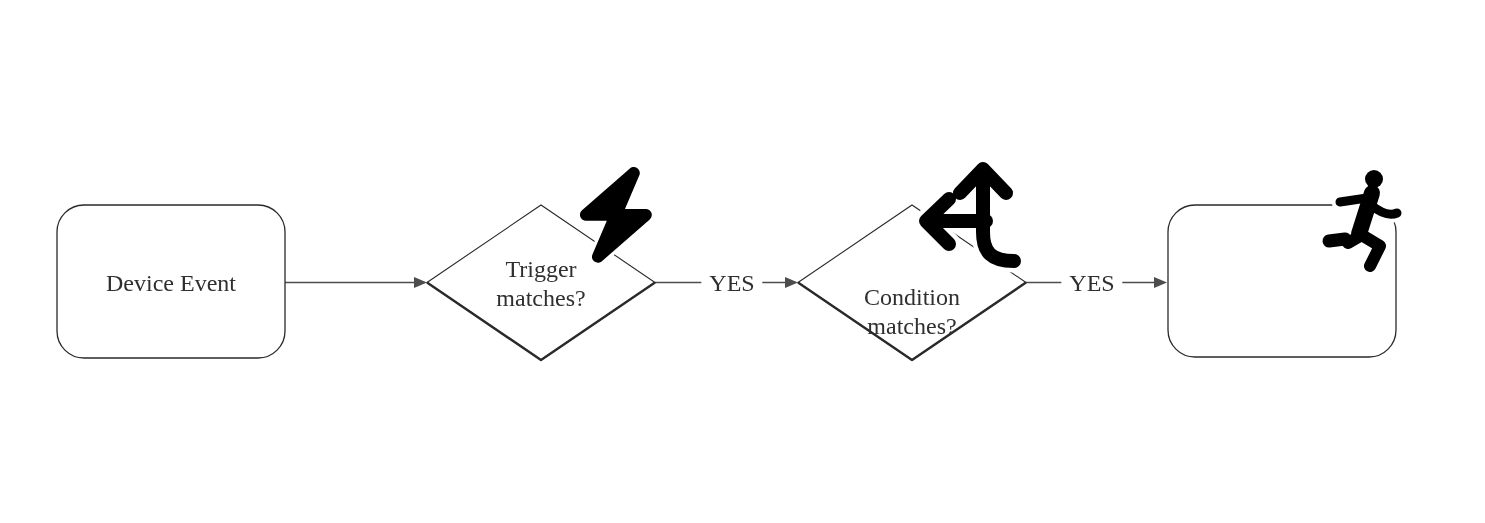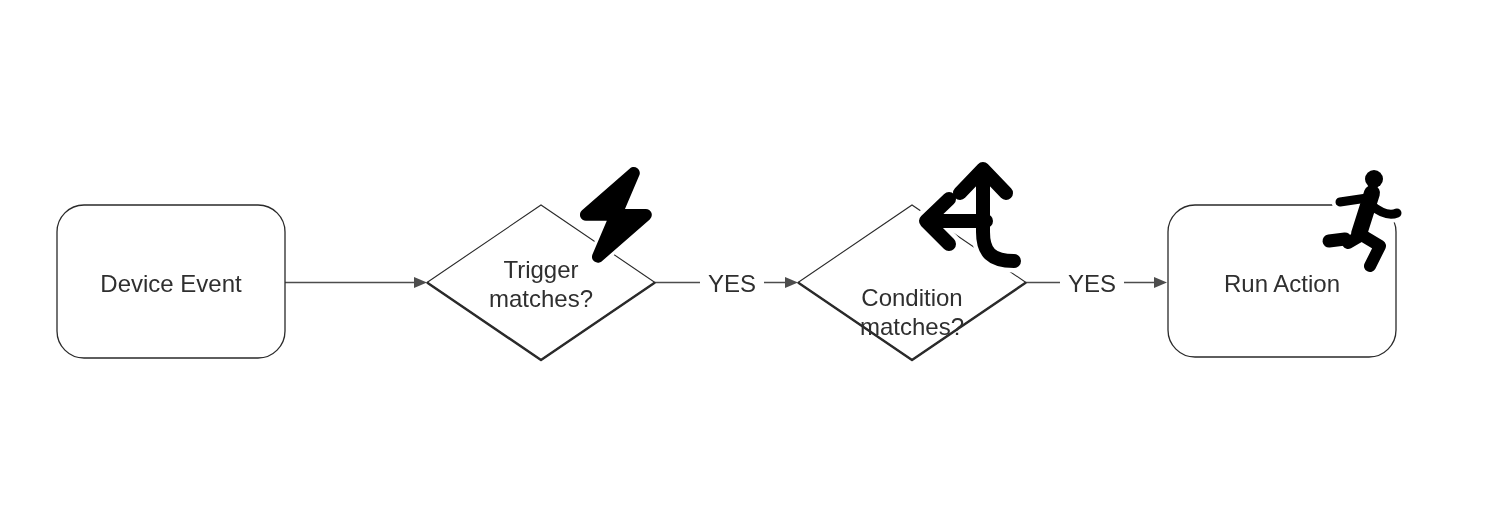--- a/index.html
+++ b/index.html
@@ -1,19 +1,19 @@
 <!DOCTYPE html>
 <html style="--bg: #ffffff; --stroke: #2a2a2a; --connector: #4d4d4d; --text: #2f2f2f; --icon: #000000;"><head>
 <meta charset="utf-8">
 <style>
   html,body { margin:0; padding:0; background:#fff; }
   .canvas {
     position:relative; width:1485px; height:523px;
     background:var(--bg,#ffffff); overflow:hidden;
-    font-family:Liberation Sans, sans-serif;
+    font-family:Liberation Serif, serif;
   }
   .canvas svg { position:absolute; left:0; top:0; }
   .label {
     position:absolute; transform:translate(-50%,-50%);
     text-align:center; color:var(--text,#2f2f2f);
     font-size:24px; line-height:29px; white-space:normal;
   }
   .node-label-wide { width:210px; }
   .node-label-diamond-1 { width:124px; }
   .node-label-diamond-2 { width:142px; }
@@ -103,14 +103,13 @@
   <div class="label node-label-wide" style="left:171px; top:283px;">Device Event</div>
 
   <div class="label node-label-diamond-1" style="left:541px; top:284px;">Trigger matches?</div>
 
   <div class="label edge-label" style="left:732px; top:283px;">YES</div>
 
   <div class="label node-label-diamond-2" style="left:912px; top:284px;margin-top:28px;">Condition matches?</div>
 
   <div class="label edge-label" style="left:1092px; top:283px;">YES</div>
 
-  <div class="label node-label-wide" style="left:1282px; top:283px;">Run Action</div>
 </div>
 
 </body></html>

